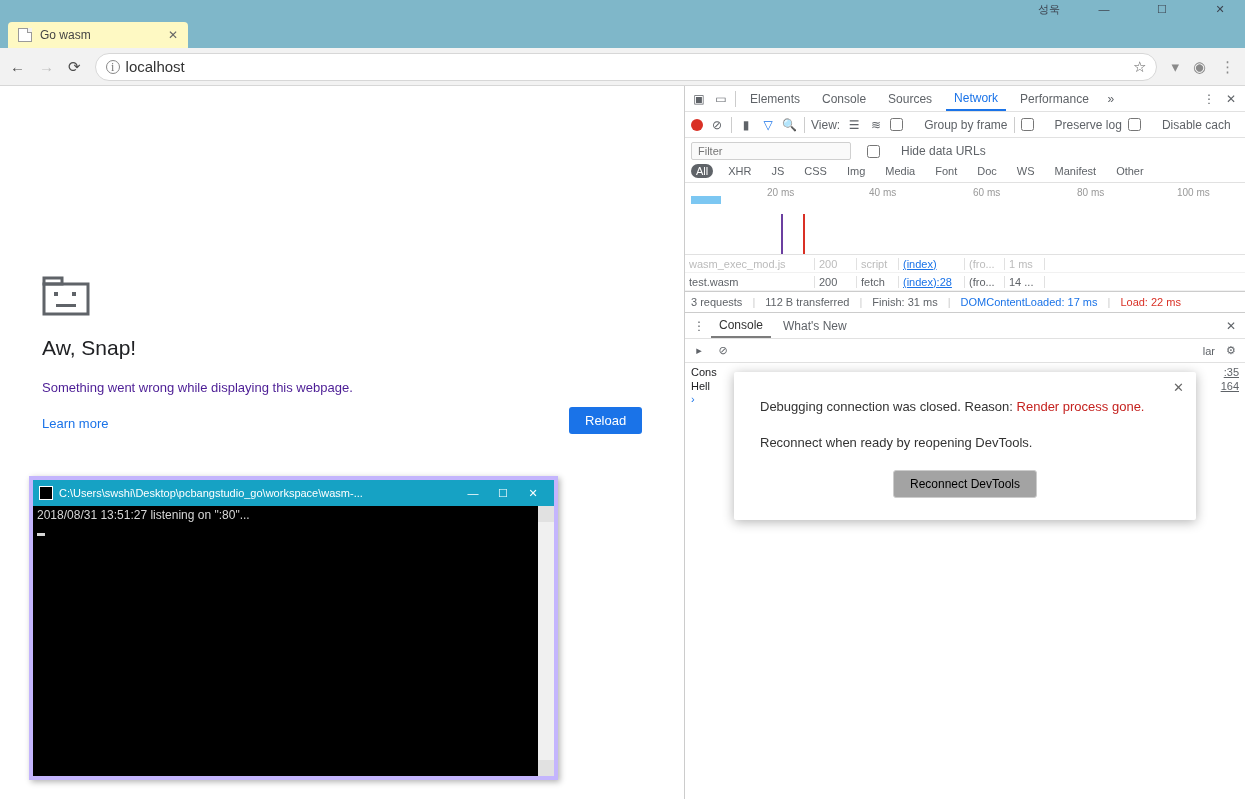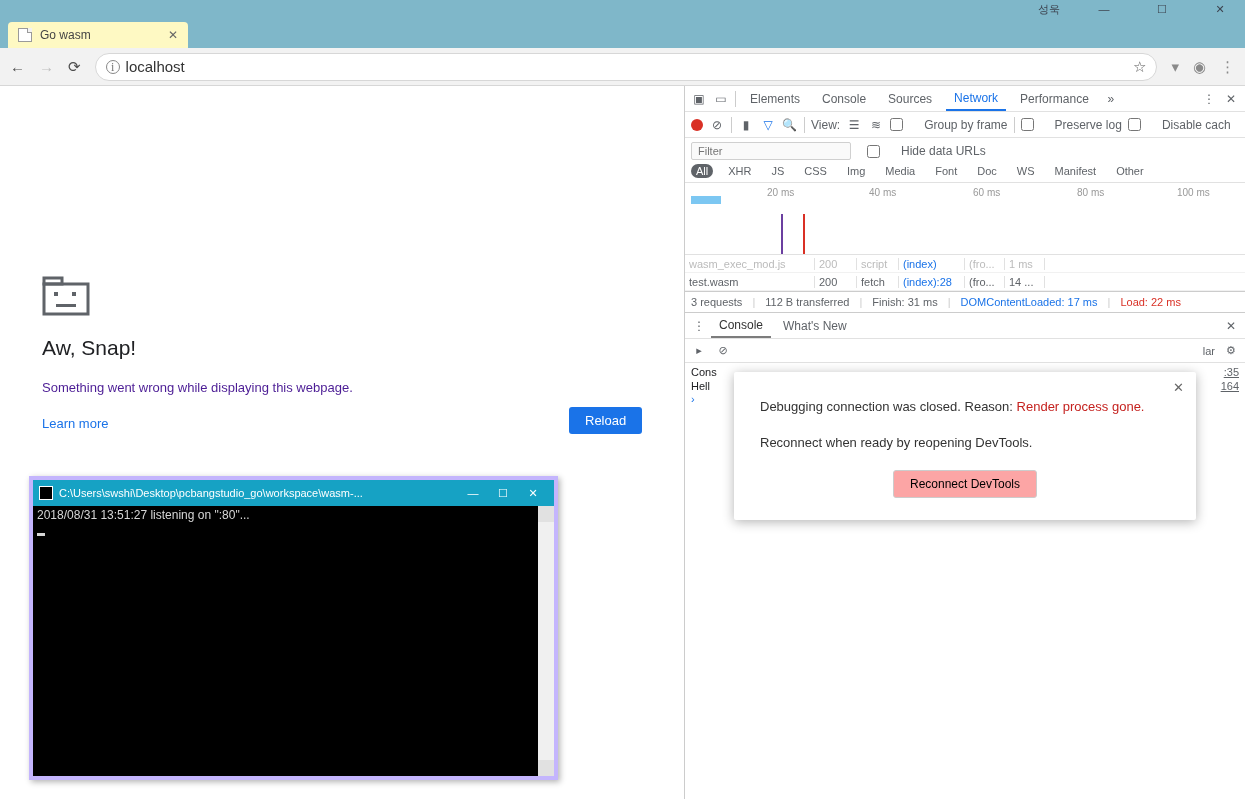--- a/index.html
+++ b/index.html
@@ -65,40 +65,40 @@
   .type-filters { display:flex; gap:10px; font-size:11px; }
   .type-filters span { cursor:pointer; color:#5f6368; padding:1px 5px; border-radius:7px; }
   .type-filters span.active { background:#5f6368; color:#fff; }
   .timeline { height:72px; border-bottom:1px solid #e1e1e1; position:relative; font-size:10px; color:#999; flex-shrink:0; }
   .timeline .tl { position:absolute; top:4px; }
   .timeline .bar { position:absolute; bottom:0; width:2px; height:40px; }
   .net-head { display:flex; border-bottom:1px solid #ccc; font-size:11px; color:#5f6368; background:#f3f3f3; height:20px; align-items:center; flex-shrink:0; }
   .net-head > div, .net-row > div { padding:0 4px; border-right:1px solid #e1e1e1; overflow:hidden; white-space:nowrap; text-overflow:ellipsis; }
   .c-name { width:130px; } .c-stat { width:42px; } .c-type { width:42px; } .c-init { width:66px; } .c-size { width:40px; } .c-time { width:40px; } .c-wf { flex:1; position:relative; }
   .net-row { display:flex; font-size:11px; height:18px; align-items:center; border-bottom:1px solid #f1f1f1; flex-shrink:0; }
-  .net-row .c-init { color:#1a73e8; }
+  .net-row .c-init { color:#1a73e8; text-decoration:underline; }
   .net-summary { height:22px; display:flex; align-items:center; padding:0 6px; font-size:11px; gap:10px; border-top:1px solid #ccc; border-bottom:1px solid #ccc; flex-shrink:0; }
   .net-summary .sepc { color:#ccc; }
   .dom { color:#1a73e8; } .load { color:#d93025; }
 
   .drawer-tabs { display:flex; align-items:center; height:26px; border-bottom:1px solid #e1e1e1; padding:0 6px; gap:4px; flex-shrink:0; }
   .drawer-tabs .dt-tab.active { color:#333; border-bottom:2px solid #7c7c7c; }
   .drawer-tabs .close-drawer { margin-left:auto; cursor:pointer; }
   .console-tools { display:flex; align-items:center; height:24px; border-bottom:1px solid #e1e1e1; padding:0 6px; gap:8px; font-size:11px; flex-shrink:0; }
   .console-body { flex:1; position:relative; font-family:Consolas,monospace; font-size:11px; padding:2px 0; }
   .console-line { display:flex; padding:1px 6px; justify-content:space-between; color:#202124; }
   .console-line .src { color:#5f6368; text-decoration:underline; }
   .console-caret { color:#1a73e8; padding:0 6px; }
 
   
   .popup { position:absolute; left:734px; top:372px; width:462px; background:#fff; box-shadow:0 2px 12px rgba(0,0,0,.3); border-radius:2px; padding:22px 26px; font-size:13px; color:#333; z-index:10; }
   .popup .px { position:absolute; right:12px; top:8px; cursor:pointer; color:#666; }
   .popup .reason { color:#c5221f; }
   .popup p { margin:4px 0 18px; line-height:1.4; }
-  .popup button { display:block; margin:6px auto 0; padding:6px 16px; border:1px solid #ccc; background:#fca5a5; border-radius:3px; cursor:pointer; font-size:12px; }
+  .popup button { display:block; margin:6px auto 0; padding:6px 16px; border:1px solid #ccc; background:#a3a3a3; border-radius:3px; cursor:pointer; font-size:12px; }
 
   svg { display:block; }
 </style>
 </head>
 <body>
 
 <div class="titlebar">
   <span>성욱</span>
   <span class="win-btn">—</span>
   <span class="win-btn">☐</span>

